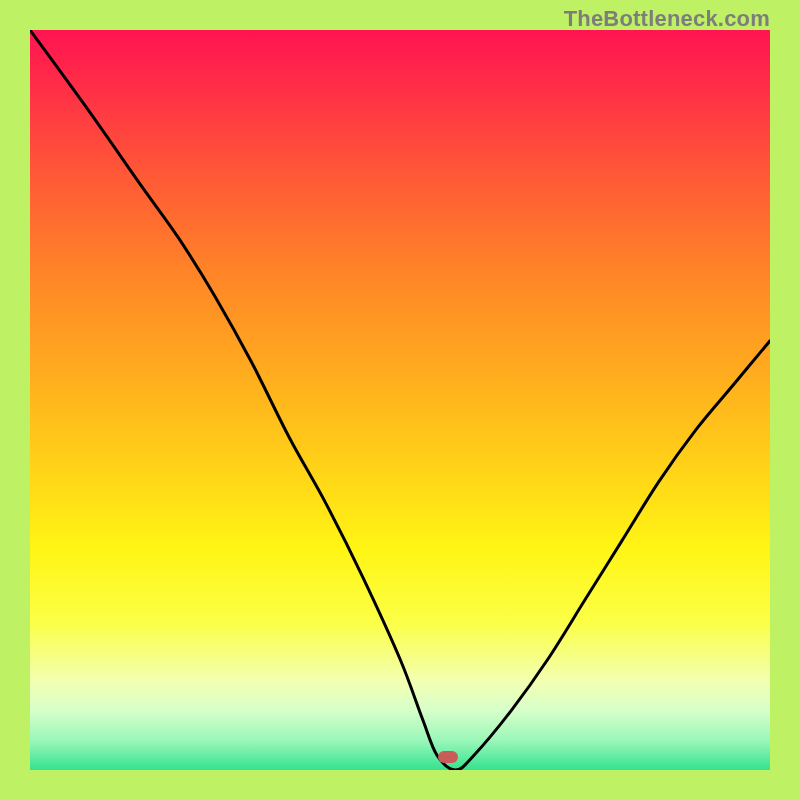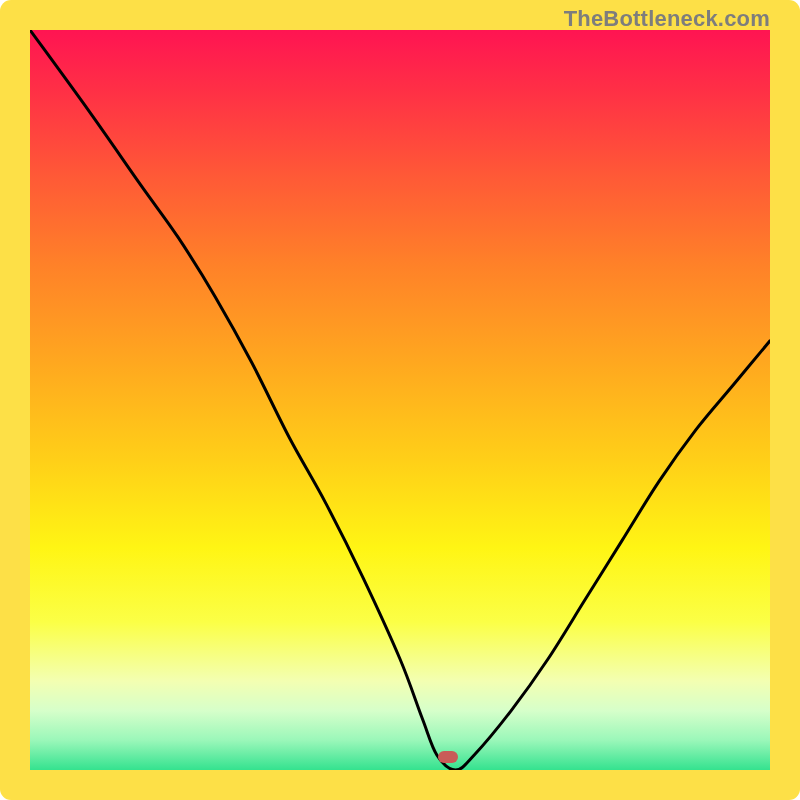--- a/index.html
+++ b/index.html
@@ -6,25 +6,24 @@
     margin: 0;
     padding: 0;
     width: 800px;
     height: 800px;
     overflow: hidden;
     font-family: Arial, Helvetica, sans-serif;
   }
   .frame {
     width: 800px;
     height: 800px;
-    background: #fde047;
+    background: #bef264;
     position: relative;
     box-sizing: border-box;
     padding: 30px;
-    border-radius: 11px;
   }
   .watermark {
     position: absolute;
     top: 6px;
     right: 30px;
     color: #7d7d7d;
     font-size: 22px;
     font-weight: 600;
     letter-spacing: 0.2px;
     z-index: 20;

